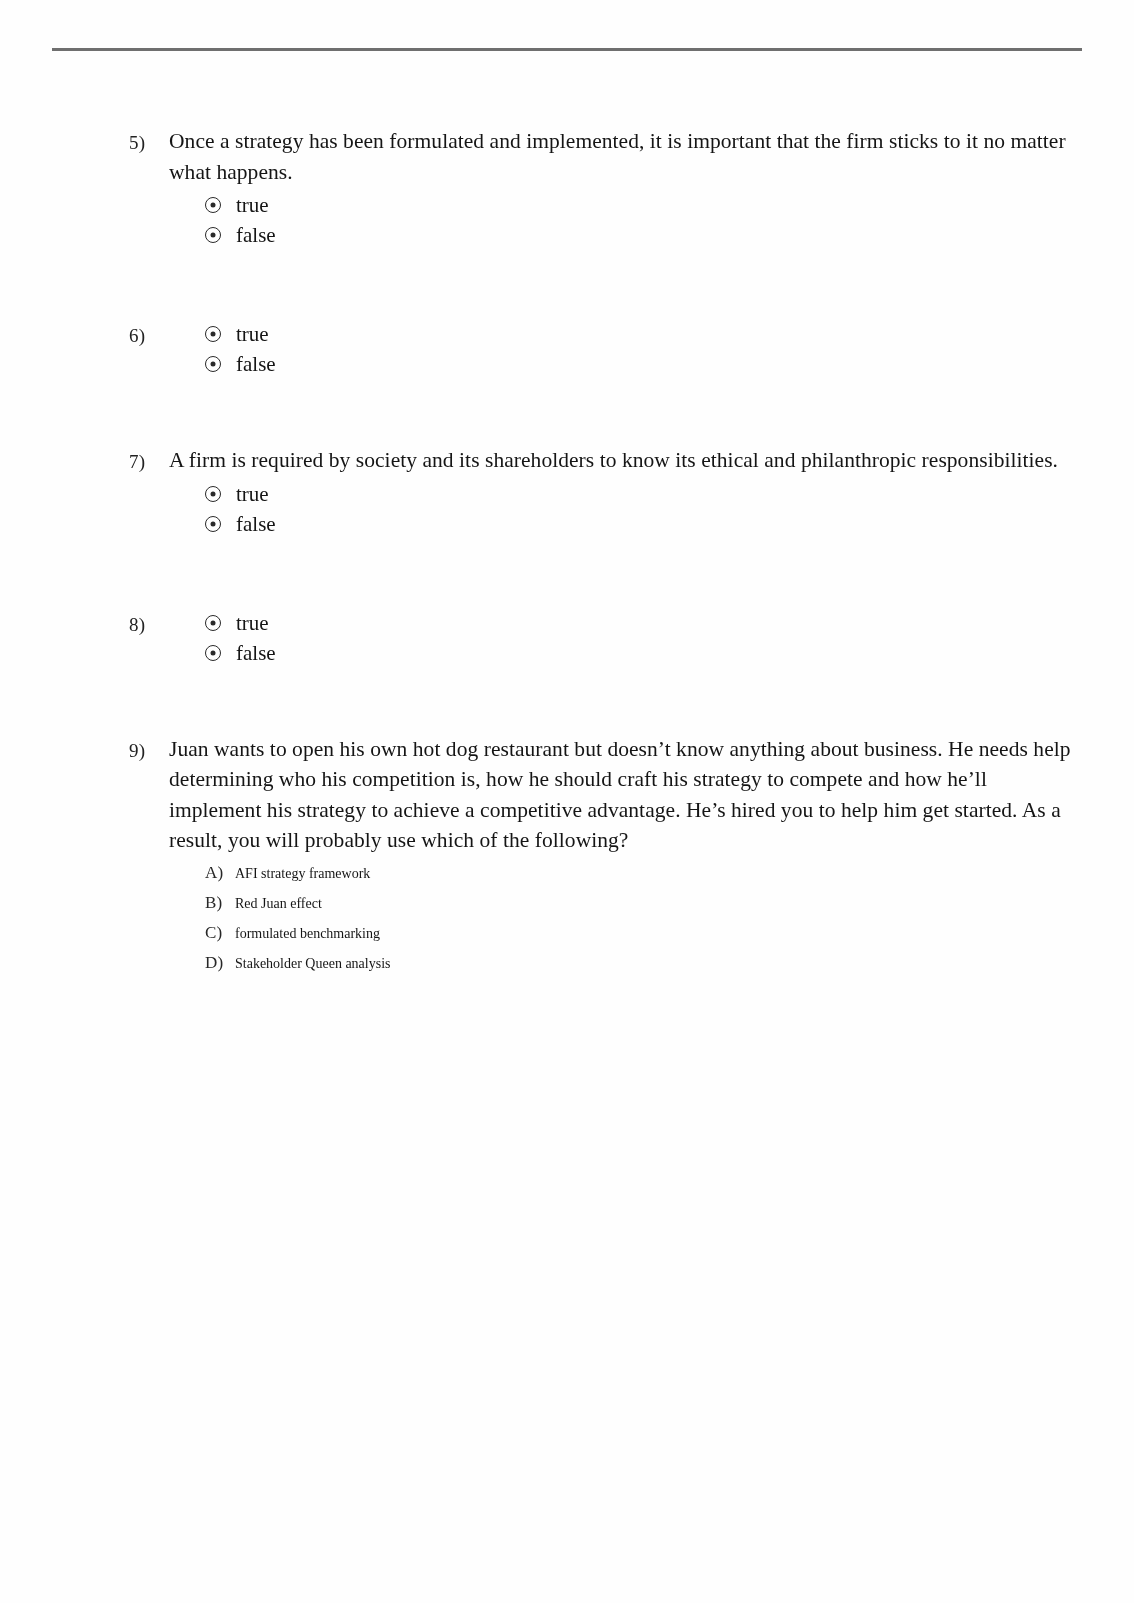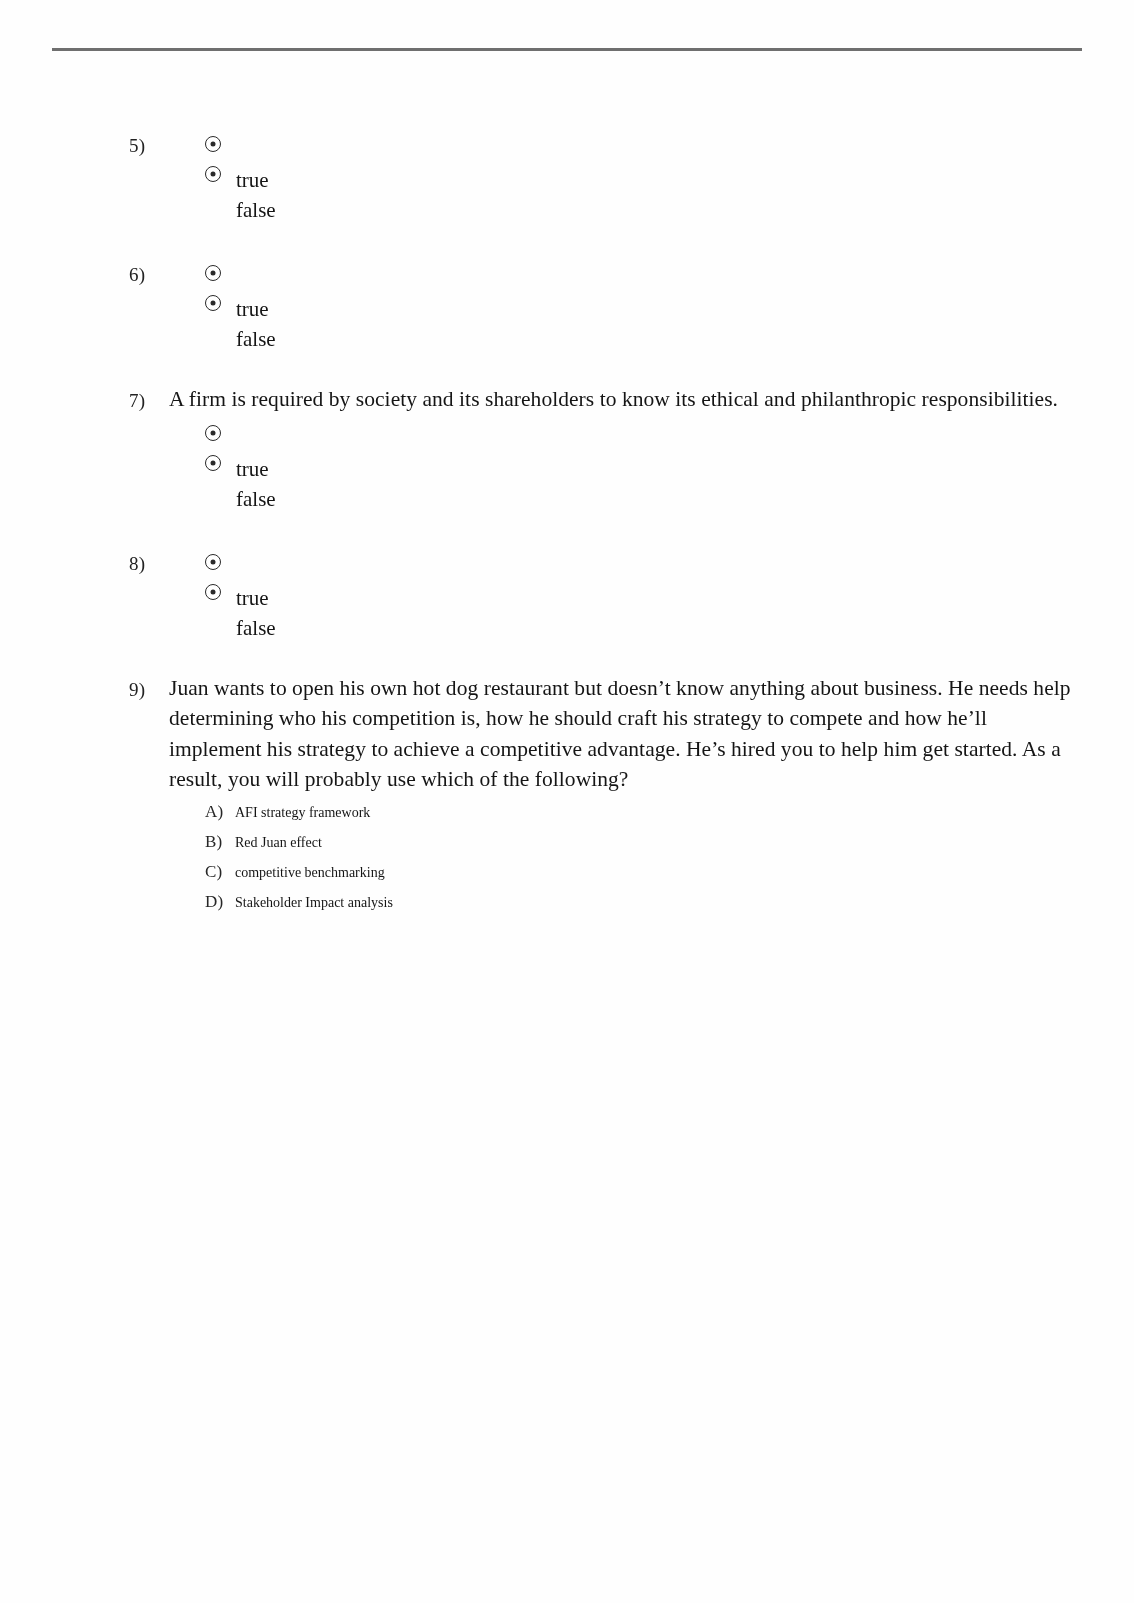--- a/index.html
+++ b/index.html
@@ -103,21 +103,20 @@
     width: 5px;
     height: 5px;
     border-radius: 50%;
     background: #2a2a2a;
   }
 
   .option-label {
     font-size: 21px;
     line-height: 30px;
     color: #151515;
-    margin-top: 36px;
   }
 
   
   .lettered-options {
     margin-top: 2px;
     padding-left: 72px;
     list-style: none;
   }
   .lettered-row {
     display: flex;
@@ -144,20 +143,21 @@
 <body>
 
 <div class="page">
 
   <div class="header-rule"></div>
 
   <div class="content">
 
     <div class="question">
       <div class="q-number">5)</div>
+      <div class="q-stem">Once a strategy has been formulated and implemented, it is important that the firm sticks to it no matter what happens.</div>
       <ul class="options">
         <li class="option-row">
           <span class="radio-glyph"></span>
           <span class="option-label">true</span>
         </li>
         <li class="option-row">
           <span class="radio-glyph"></span>
           <span class="option-label">false</span>
         </li>
       </ul>
@@ -221,23 +221,23 @@
         <li class="lettered-row">
           <span class="opt-letter">A)</span>
           <span class="opt-text">AFI strategy framework</span>
         </li>
         <li class="lettered-row">
           <span class="opt-letter">B)</span>
           <span class="opt-text">Red Juan effect</span>
         </li>
         <li class="lettered-row">
           <span class="opt-letter">C)</span>
-          <span class="opt-text">competitive benchmarking</span>
+          <span class="opt-text">formulated benchmarking</span>
         </li>
         <li class="lettered-row">
           <span class="opt-letter">D)</span>
-          <span class="opt-text">Stakeholder Impact analysis</span>
+          <span class="opt-text">Stakeholder Queen analysis</span>
         </li>
       </ul>
     </div>
 
   </div>
 </div>
 
 </body></html>

